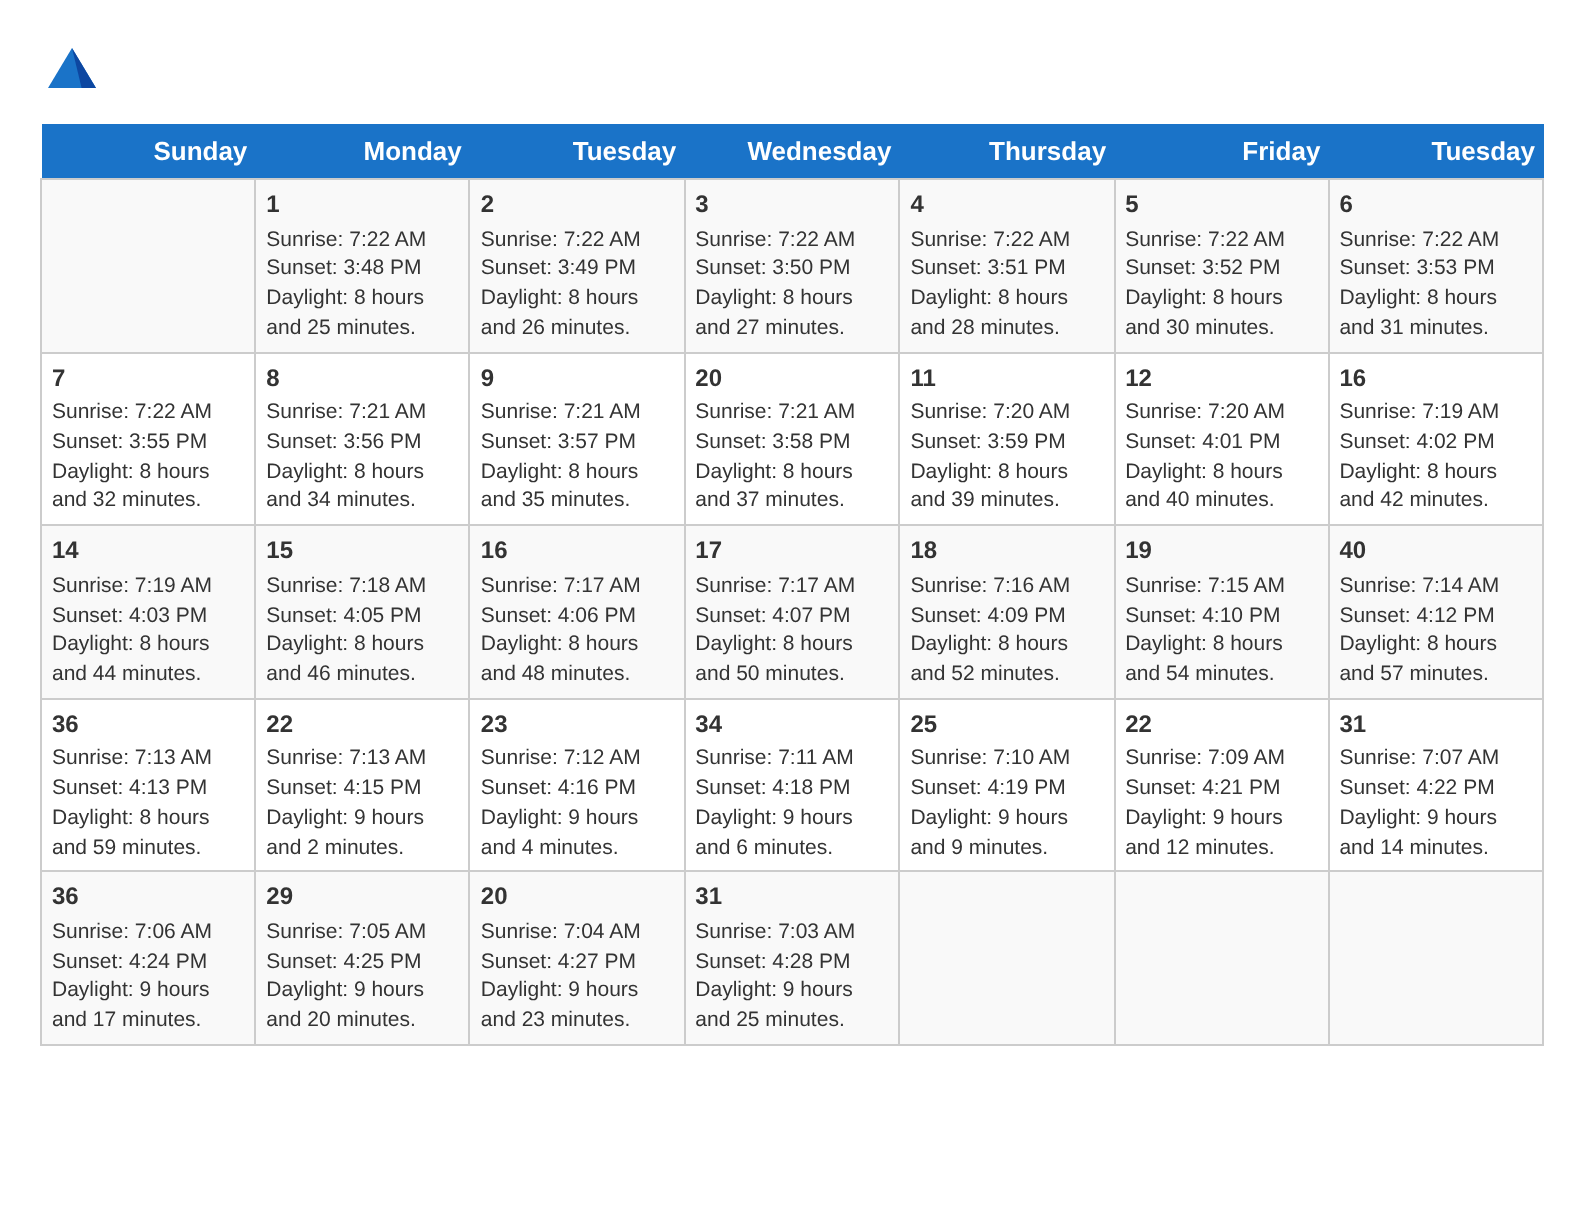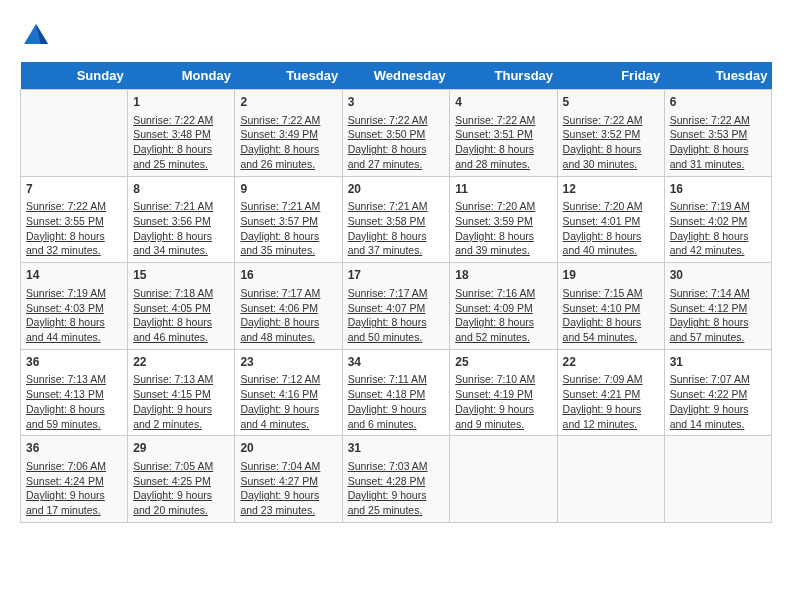--- a/index.html
+++ b/index.html
@@ -76,21 +76,20 @@
     }
     .day-number {
       font-weight: bold;
       font-size: 12px;
       display: block;
       margin-bottom: 2px;
     }
     .day-info {
       font-size: 10.5px;
       color: #333;
-      text-decoration: underline;
     }
     td.empty {
       background-color: #f9f9f9;
     }
   </style>
 </head>
 <body>
 
 <div class="header-area">
   <div class="logo">
@@ -198,21 +197,21 @@
         </td>
         <td>
           <span class="day-number">18</span>
           <div class="day-info">Sunrise: 7:16 AM<br>Sunset: 4:09 PM<br>Daylight: 8 hours<br>and 52 minutes.</div>
         </td>
         <td>
           <span class="day-number">19</span>
           <div class="day-info">Sunrise: 7:15 AM<br>Sunset: 4:10 PM<br>Daylight: 8 hours<br>and 54 minutes.</div>
         </td>
         <td>
-          <span class="day-number">30</span>
+          <span class="day-number">40</span>
           <div class="day-info">Sunrise: 7:14 AM<br>Sunset: 4:12 PM<br>Daylight: 8 hours<br>and 57 minutes.</div>
         </td>
       </tr>
       <tr>
         <td>
           <span class="day-number">36</span>
           <div class="day-info">Sunrise: 7:13 AM<br>Sunset: 4:13 PM<br>Daylight: 8 hours<br>and 59 minutes.</div>
         </td>
         <td>
           <span class="day-number">22</span>

